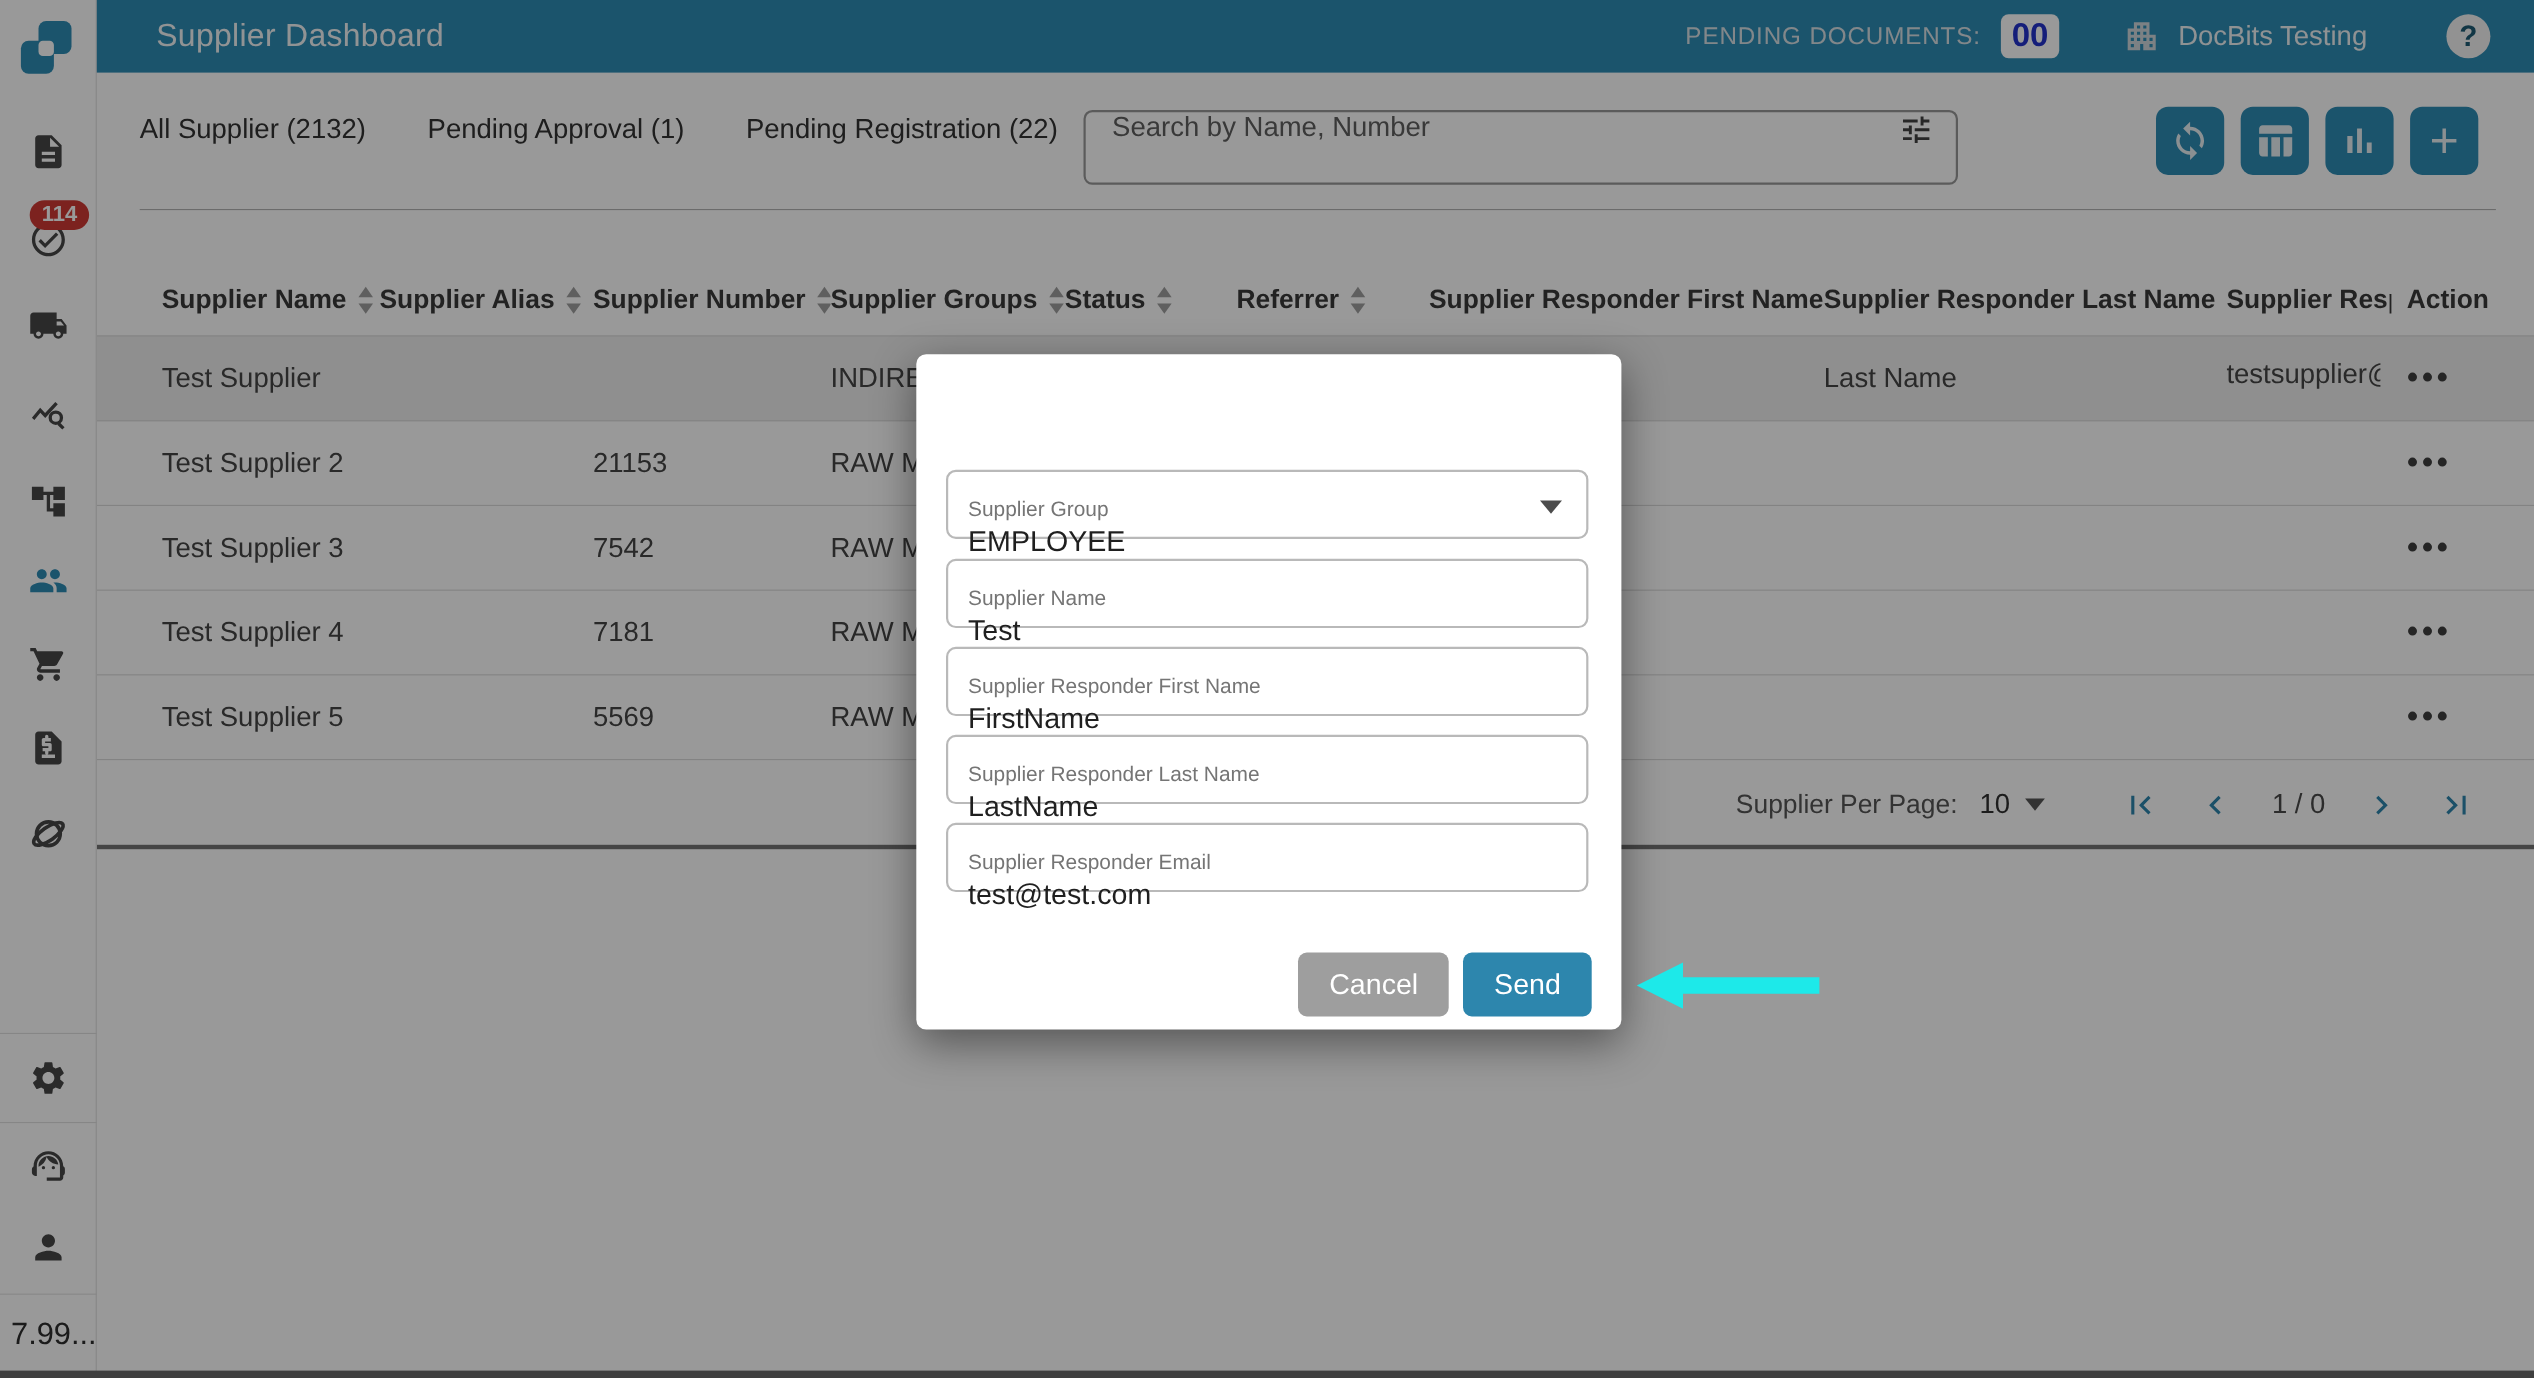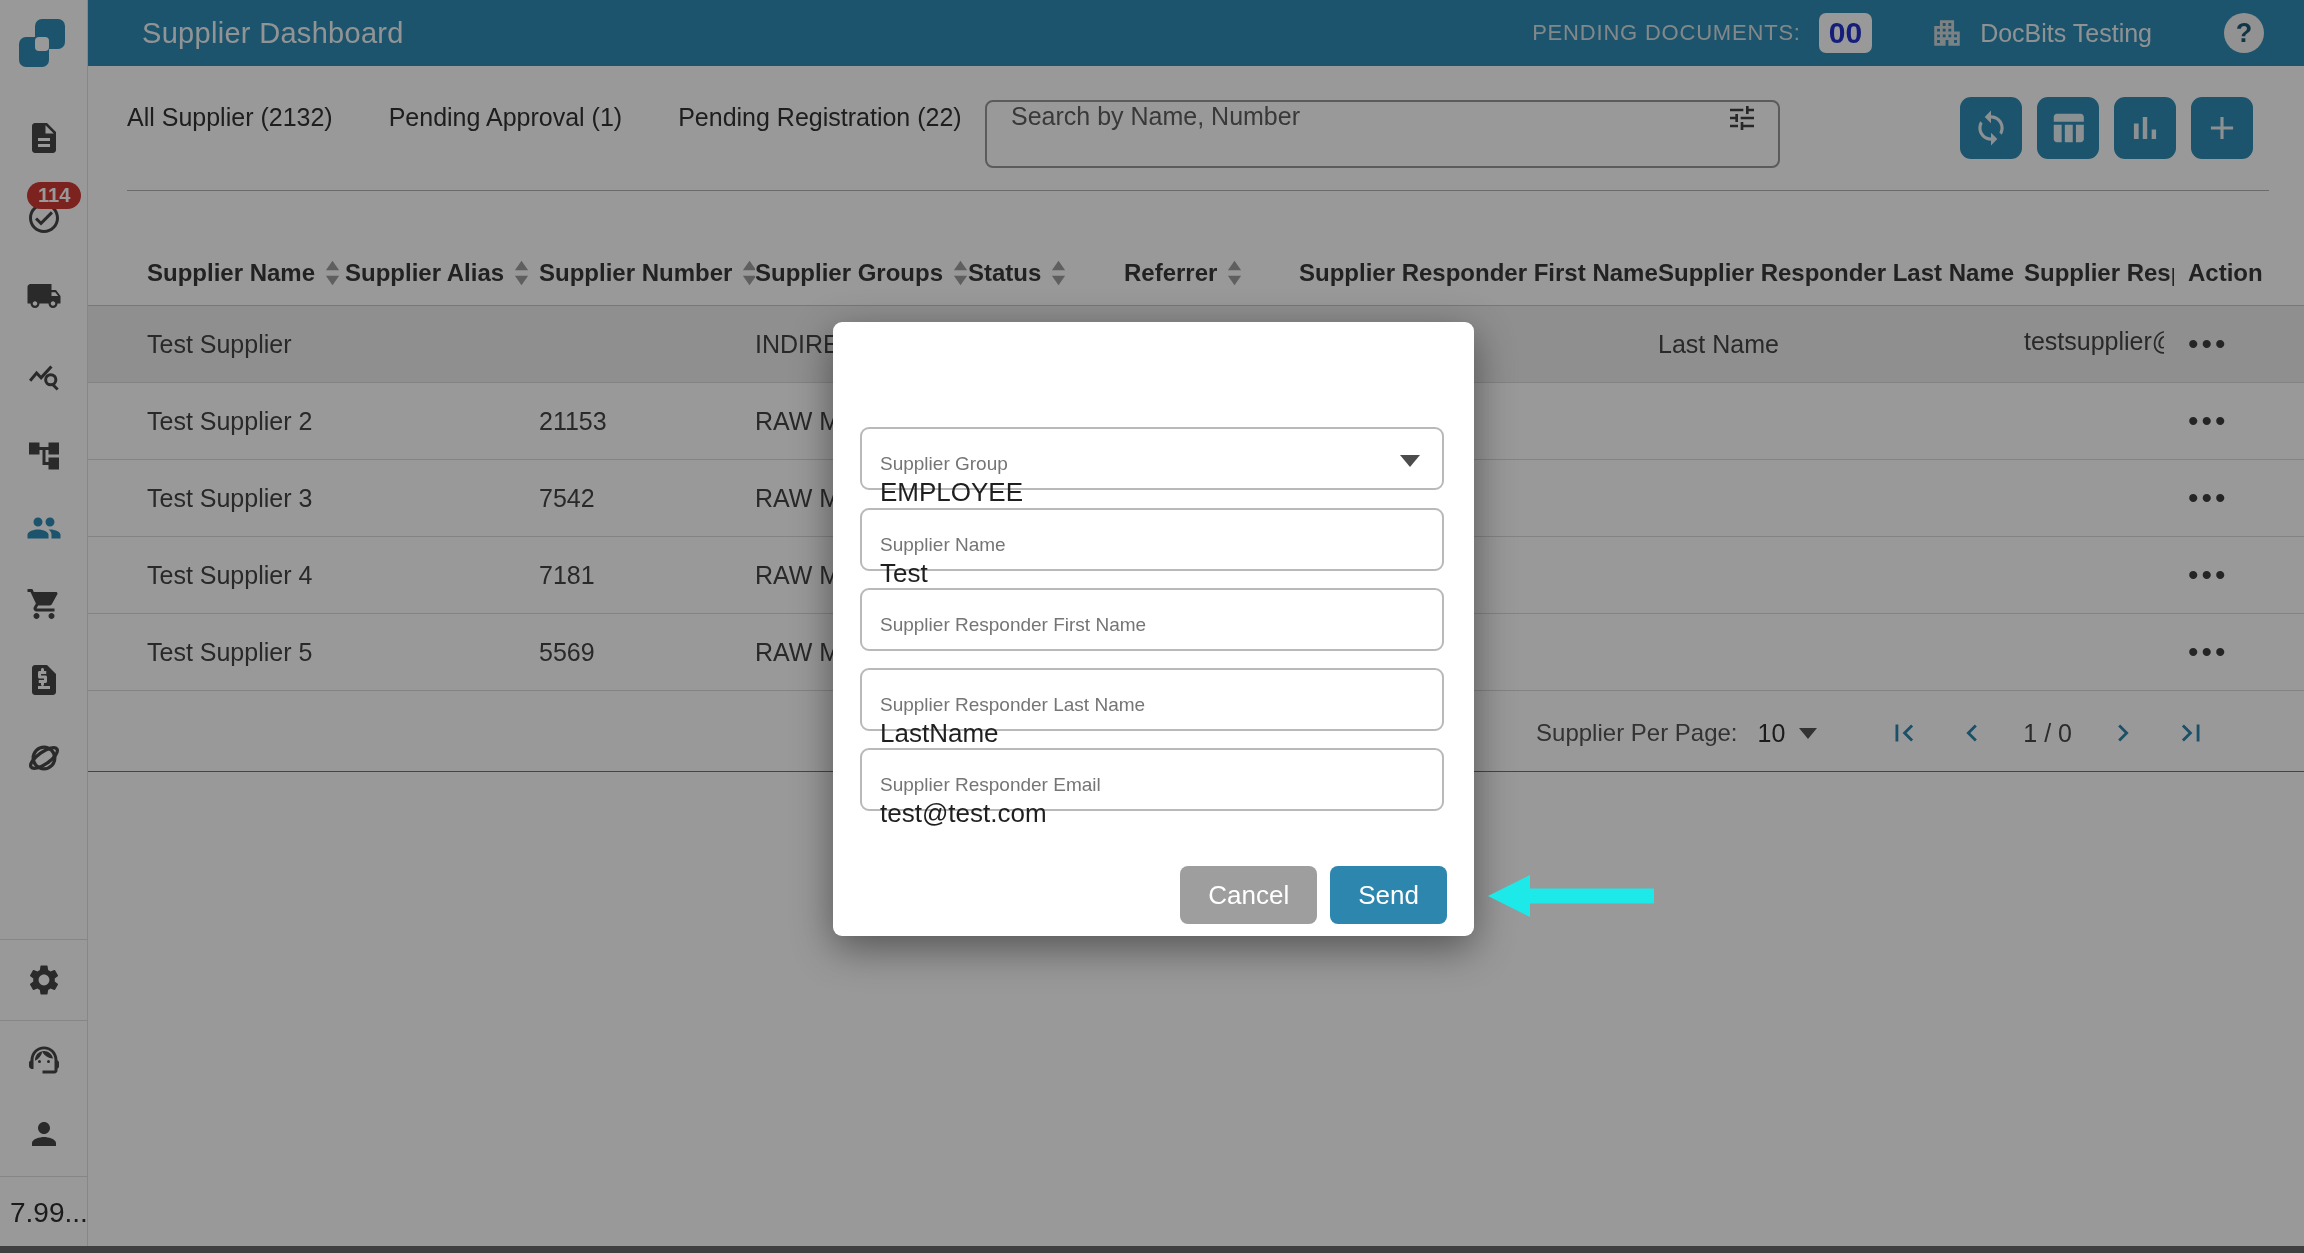--- a/index.html
+++ b/index.html
@@ -61,22 +61,22 @@
   .sorticon { flex:0 0 auto; width:17px; height:30px; }
   .sorticon path { fill:#9e9e9e; }
   .clip { display:inline-block; overflow:hidden; white-space:nowrap; }
   .rows { position:absolute; left:0; top:240px; width:2216px; }
   .tr { height:77px; border-bottom:1px solid #dadada; font-size:25px; color:#454545; }
   .tr.shaded { background:#efefef; }
   .td { white-space:nowrap; overflow:hidden; }
   .more { font-size:30px; letter-spacing:3px; color:#3f3f3f; cursor:pointer; line-height:1; }
 
   
-  .pagerow { position:absolute; left:0; top:629px; width:2216px; height:77px; border-bottom:1px solid #737373;
-    display:flex; align-items:center; justify-content:flex-end; padding-right:96px; }
+  .pagerow { position:absolute; left:0; top:629px; width:2216px; height:77px; border-bottom:4px solid #737373;
+    display:flex; align-items:center; justify-content:flex-end; padding-right:54px; }
   .perpage-label { font-size:24px; color:#555; }
   .perpage-val { font-size:25px; color:#2f2f2f; margin-left:20px; }
   .perpage-caret { margin-left:14px; width:0; height:0; border-left:9px solid transparent;
     border-right:9px solid transparent; border-top:11px solid #555; cursor:pointer; }
   .pager-nav { display:flex; align-items:center; gap:34px; margin-left:70px; }
   .pbtn { width:34px; height:34px; cursor:pointer; }
   .pbtn svg { width:34px; height:34px; fill:#2e86ad; }
   .pageind { font-size:25px; color:#4a4a4a; }
 
   
@@ -404,20 +404,21 @@
     <div class="flabel">Supplier Group</div>
     <div class="fvalue">EMPLOYEE</div>
     <span class="fcaret"></span>
   </div>
   <div class="field" style="top:186px">
     <div class="flabel">Supplier Name</div>
     <div class="fvalue">Test</div>
   </div>
   <div class="field" style="top:266px">
     <div class="flabel">Supplier Responder First Name</div>
+    <div class="fvalue">FirstName</div>
   </div>
   <div class="field" style="top:346px">
     <div class="flabel">Supplier Responder Last Name</div>
     <div class="fvalue">LastName</div>
   </div>
   <div class="field" style="top:426px">
     <div class="flabel">Supplier Responder Email</div>
     <div class="fvalue">test@test.com</div>
   </div>
 

